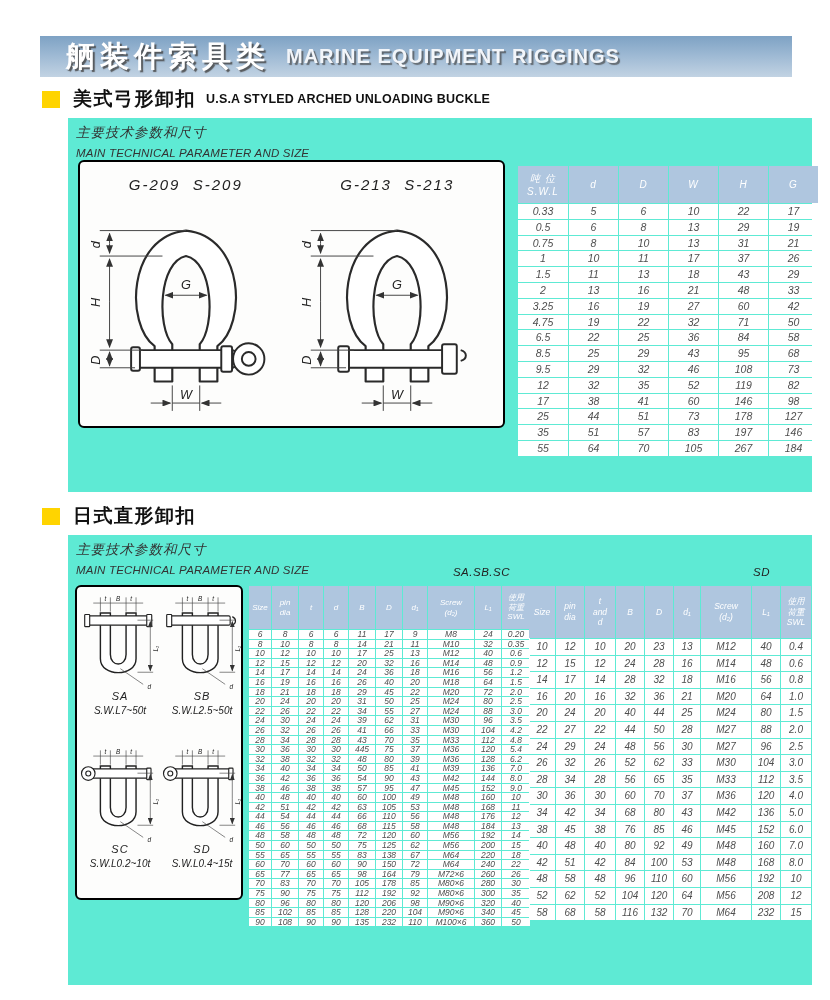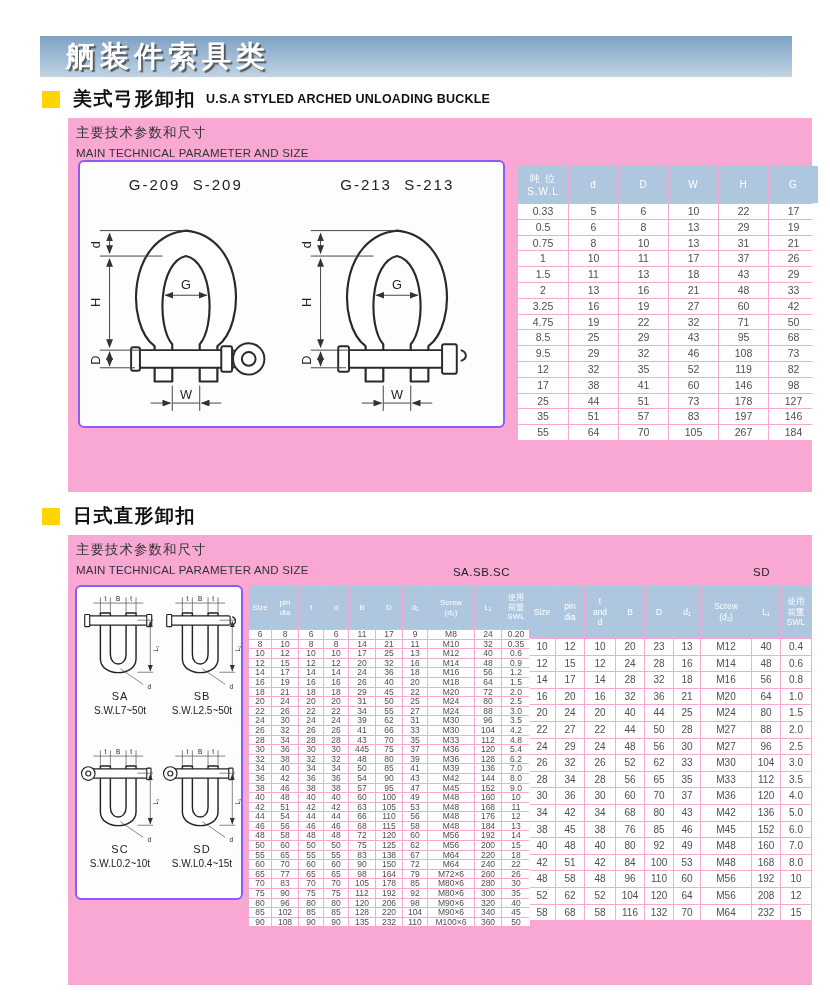--- a/index.html
+++ b/index.html
@@ -13,29 +13,29 @@
   .banner-en { font-size:20px; font-weight:bold; color:#f2f5f9; margin-left:16px; letter-spacing:1px;
     text-shadow:2px 2px 1px rgba(70,70,70,.7); white-space:nowrap; }
 
   .sec-heading { position:absolute; left:42px; height:20px; display:flex; align-items:center; }
   .bullet { width:18px; height:17px; background:#ffd400; margin-right:13px; flex:none; }
   .h-zh { font-size:19px; font-weight:bold; color:#111; letter-spacing:1.5px; white-space:nowrap; }
   .h-en { font-size:12.5px; font-weight:bold; color:#111; margin-left:10px; white-space:nowrap; letter-spacing:.2px; }
   .heading-usa { top:89px; }
   .heading-japan { top:506px; }
 
-  .panel { position:absolute; left:68px; width:744px; background:#f9a8d4; }
+  .panel { position:absolute; left:68px; width:744px; background:#5eead4;font-style:italic; }
   .panel-usa { top:118px; height:374px; }
   .panel-japan { top:535px; height:450px; }
 
   .subtitle { position:absolute; left:8px; top:6px; color:#333; }
   .subtitle .zh { font-size:13.5px; letter-spacing:1px; }
   .subtitle .en { font-size:11.5px; margin-top:5px; letter-spacing:.2px; }
 
-  .diagram-box { position:absolute; background:#fdfdfc; border:2px solid #8b5cf6; border-radius:6px; box-sizing:border-box; }
+  .diagram-box { position:absolute; background:#fdfdfc; border:2px solid #000000; border-radius:6px; box-sizing:border-box; }
   .box-usa { left:10px; top:42px; width:427px; height:268px; display:flex; }
   .fig { width:50%; display:flex; flex-direction:column; align-items:center; padding-top:14px; box-sizing:border-box; }
   .fig-label { font-size:15px; color:#222; letter-spacing:2px; margin-bottom:2px; white-space:pre; }
   .fig svg { display:block; }
 
   .box-japan { left:7px; top:50px; width:168px; height:315px;
     display:grid; grid-template-columns:1fr 1fr; padding:6px 2px 2px 2px; box-sizing:border-box; row-gap:2px; }
   .dee-cell { display:flex; flex-direction:column; align-items:center; }
   .dee-label { font-size:11px; color:#222; letter-spacing:1px; margin-top:-3px; }
   .dee-swl { font-size:10px; color:#222; margin-top:3px; white-space:nowrap; }
@@ -71,20 +71,21 @@
 <svg width="0" height="0" style="position:absolute" aria-hidden="true">
   <defs>
     <marker id="ah" markerWidth="9" markerHeight="7" refX="8" refY="3.5" orient="auto" markerUnits="userSpaceOnUse">
       <path d="M0,0 L9,3.5 L0,7 Z" fill="#333"></path>
     </marker>
   </defs>
 </svg>
 
 <div class="banner">
   <span class="banner-zh">舾装件索具类</span>
+  <span class="banner-en">MARINE EQUIPMENT RIGGINGS</span>
 </div>
 
 <div class="sec-heading heading-usa">
   <span class="bullet"></span>
   <span class="h-zh">美式弓形卸扣</span>
   <span class="h-en">U.S.A STYLED ARCHED UNLOADING BUCKLE</span>
 </div>
 
 <div class="panel panel-usa">
   <div class="subtitle">
@@ -244,20 +245,28 @@
           <td>60</td>
           <td>42</td>
         </tr>
         <tr>
           <td>4.75</td>
           <td>19</td>
           <td>22</td>
           <td>32</td>
           <td>71</td>
           <td>50</td>
+        </tr>
+        <tr>
+          <td>6.5</td>
+          <td>22</td>
+          <td>25</td>
+          <td>36</td>
+          <td>84</td>
+          <td>58</td>
         </tr>
         <tr>
           <td>8.5</td>
           <td>25</td>
           <td>29</td>
           <td>43</td>
           <td>95</td>
           <td>68</td>
         </tr>
         <tr>

